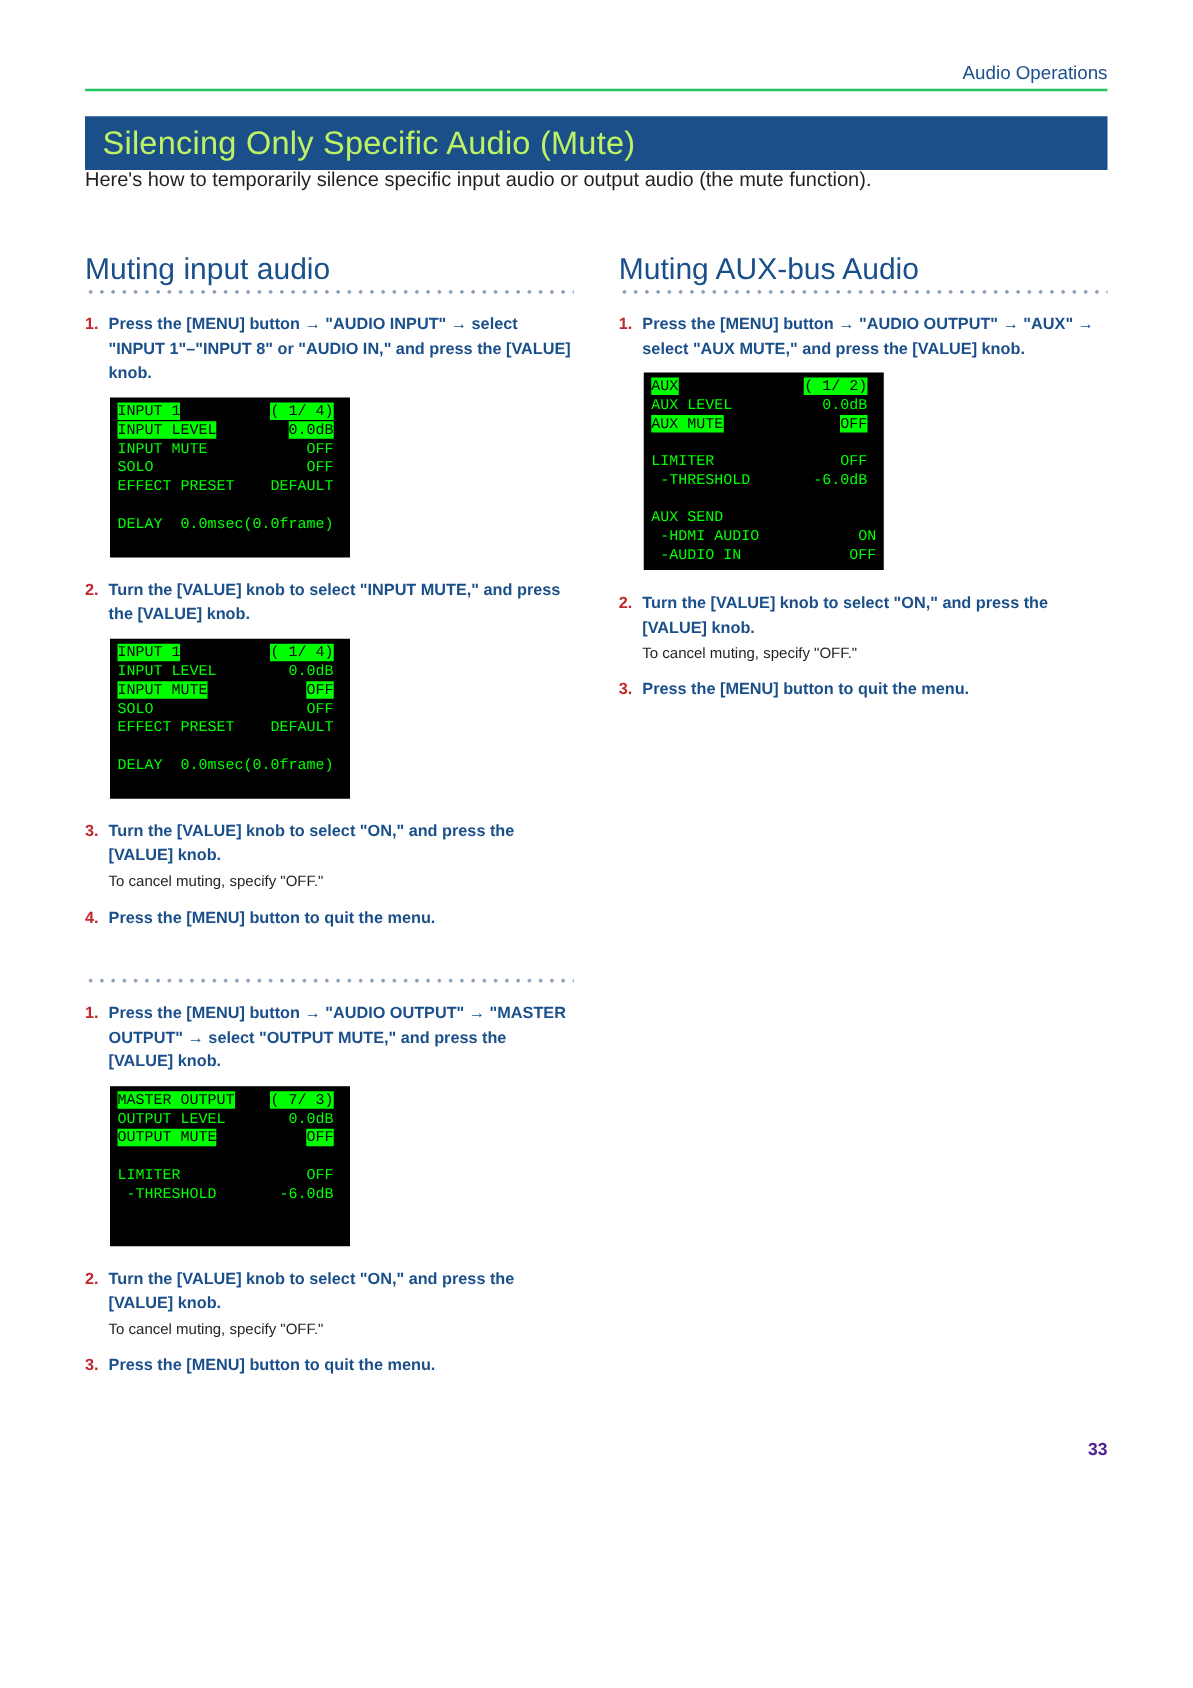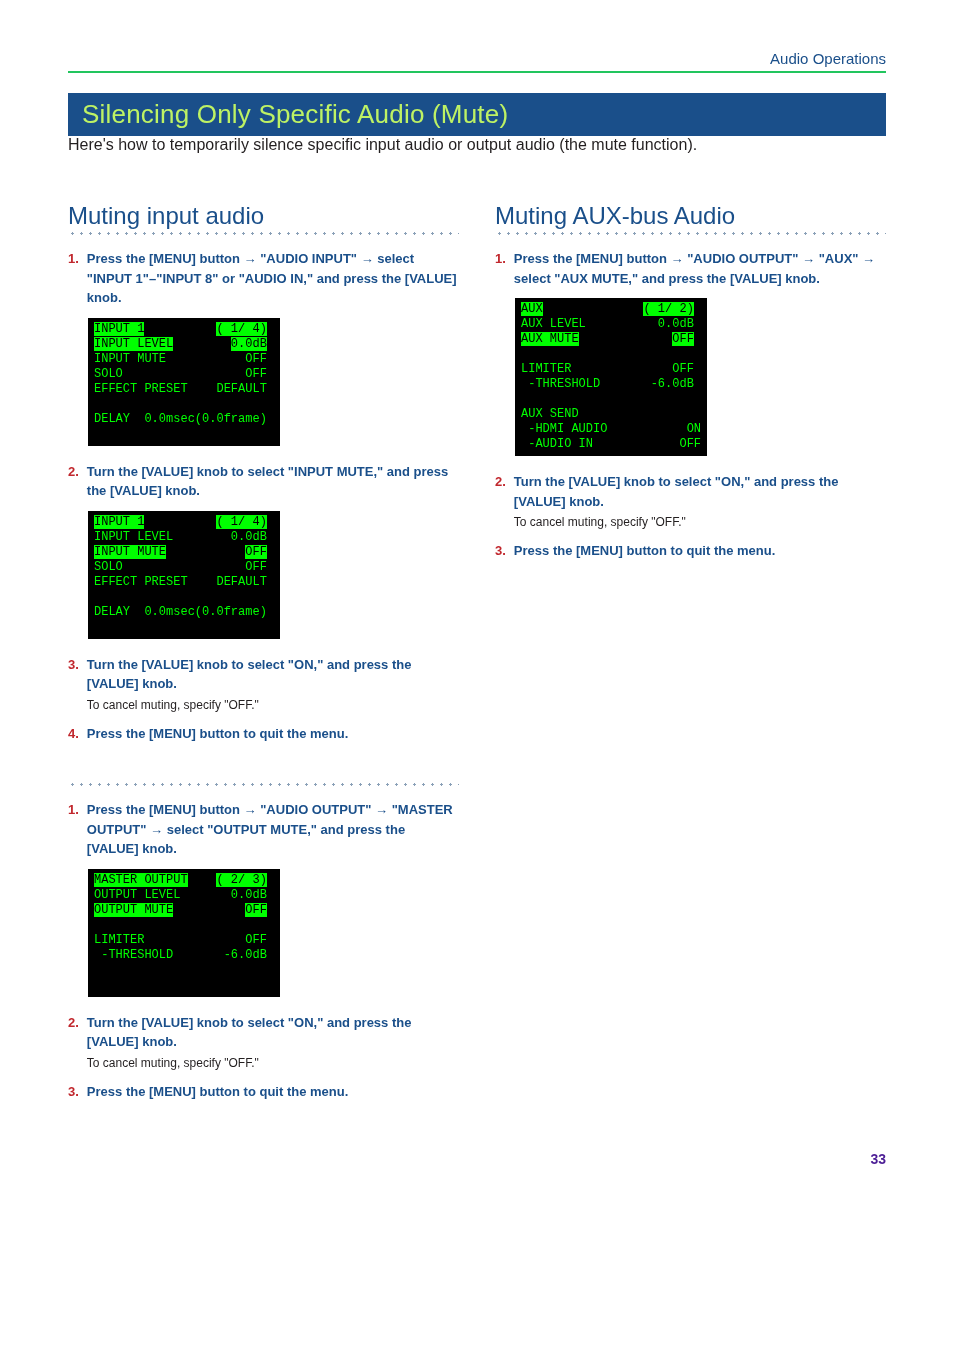--- a/index.html
+++ b/index.html
@@ -170,21 +170,21 @@
 
       <div class="dotted"></div>
 
       <div class="step">
         <span class="step-num">1.</span>
         <span class="step-body">
           <span>Press the [MENU] button </span><span class="arrow">→</span><span> "AUDIO OUTPUT" </span><span class="arrow">→</span><span> "MASTER OUTPUT" </span><span class="arrow">→</span><span> select "OUTPUT MUTE," and press the [VALUE] knob.</span>
         </span>
       </div>
 
-      <div class="lcd"><span class="hl">MASTER OUTPUT</span>    <span class="hl">( 2/ 3)</span>
+      <div class="lcd"><span class="hl">MASTER OUTPUT</span>    <span class="hl">( 7/ 3)</span>
 <span>OUTPUT LEVEL</span>       <span>0.0dB</span>
 <span class="hl">OUTPUT MUTE</span>          <span class="hl">OFF</span>
 
 <span>LIMITER</span>              <span>OFF</span>
 <span> -THRESHOLD</span>       <span>-6.0dB</span>
 
 
 </div>
 
       <div class="step">

